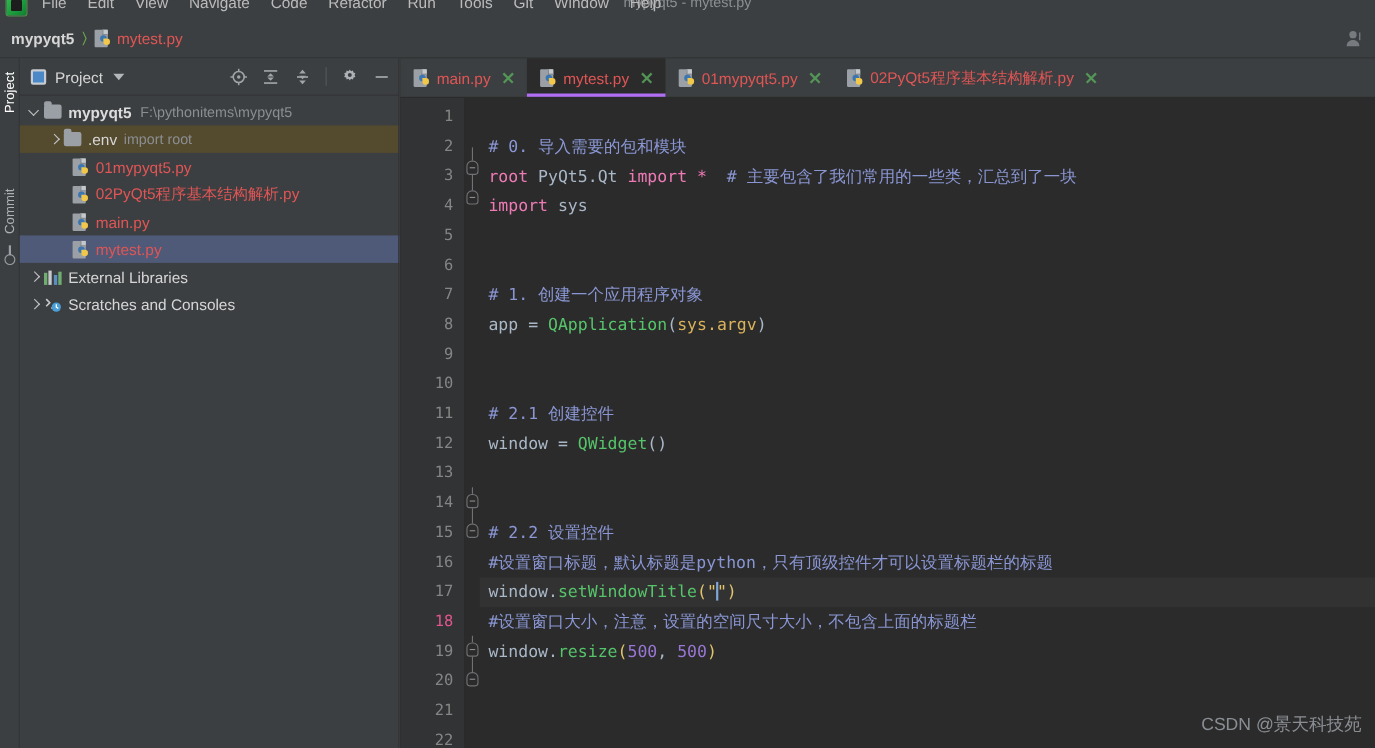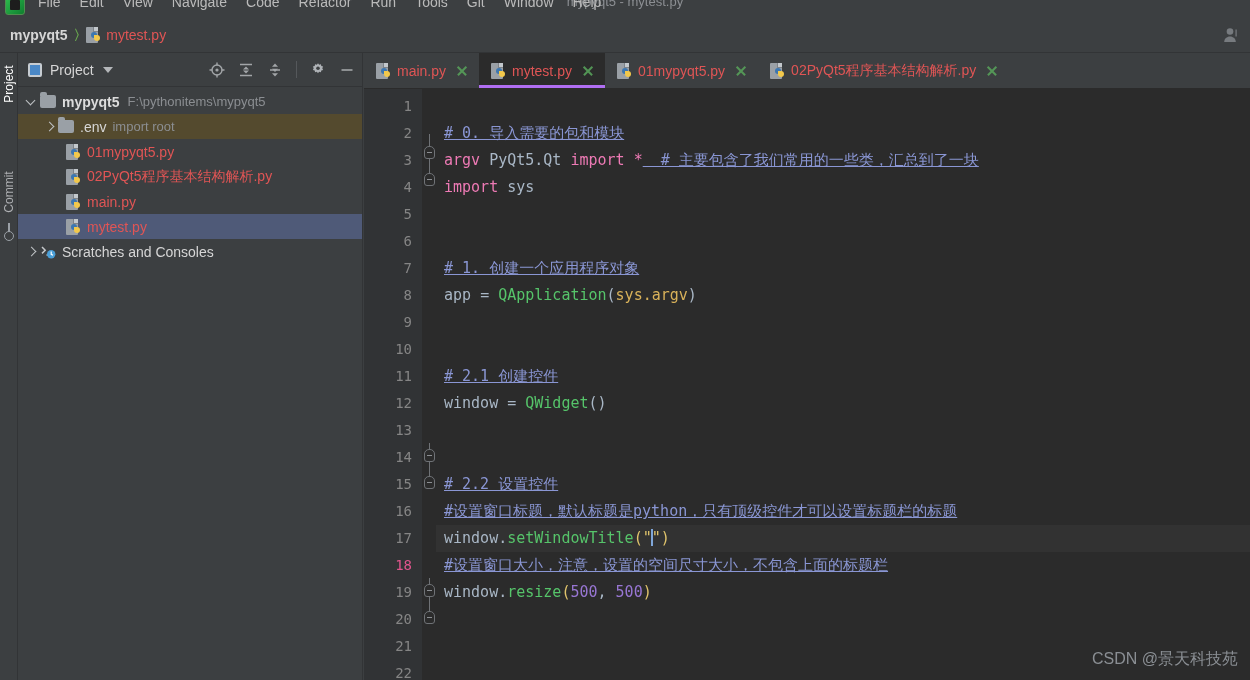--- a/index.html
+++ b/index.html
@@ -211,21 +211,21 @@
     height: 27px; line-height: 27px; white-space: pre;
     font-family: "DejaVu Sans Mono", monospace; font-size: 15px; color: #a9b7c6;
     padding-left: 8px;
   }
   .cline.current { background: #323232; }
   .kw2  { color: #ee7ab5; }
   .fn   { color: #56c46a; }
   .cls  { color: #56c46a; text-align: right; }
   .num  { color: #9876d3; }
   .str  { color: #e0c46c; }
-  .cmt  { color: #8a96d4; text-decoration: underline; }
+  .cmt  { color: #8a96d4; }
   .ident{ color: #a9b7c6; }
   .attr { color: #d9b25a; }
   .punct{ color: #a9b7c6; }
   .caret-bar {
     display: inline-block; width: 2px; height: 17px; background: #7fa6d8;
     vertical-align: -3px; margin: 0 -1px;
   }
 
   
   .fold-mark {
@@ -393,20 +393,30 @@
       <div class="trow selected indent-2">
         <span class="pyicon">
           <span class="sheet"></span>
             <span class="fold"></span>
           <span class="snakeA"></span>
             <span class="snakeB"></span>
         </span>
         <span class="tlabel red" style="margin-left:6px">mytest.py</span>
       </div>
 
+      <div class="trow">
+        <span class="arrow"></span>
+        <span class="lib-icon">
+          <i style="height:11px;background:#6fae6f"></i>
+          <i style="height:13px;background:#c6c9cc"></i>
+          <i style="height:9px;background:#5a8fc4"></i>
+          <i style="height:12px;background:#6fae6f"></i>
+        </span>
+        <span class="tlabel">External Libraries</span>
+      </div>
 
       <div class="trow">
         <span class="arrow"></span>
         <span class="scratch-icon">
           <svg viewBox="0 0 16 14" width="16" height="14">
             <path d="M2 2l3.2 3.2L2 8.4" fill="none" stroke="#c6c9cc" stroke-width="1.5"></path>
             <path d="M6.5 10h4" stroke="#c6c9cc" stroke-width="1.5"></path>
             <circle cx="11.2" cy="9.2" r="4.2" fill="#4a9fd8"></circle>
             <path d="M11.2 6.6v2.7l1.8 1" stroke="#fff" stroke-width="1.2" fill="none"></path>
           </svg>
@@ -504,21 +514,21 @@
 
         <div class="fold-line" style="top:489px;height:6px"></div>
         <div class="fold-mark" style="top:495px"></div>
         <div class="fold-line" style="top:508px;height:14px"></div>
         <div class="fold-mark" style="top:522px"></div>
       </div>
 
       <div class="codecol">
         <div class="cline"></div>
         <div class="cline"><span class="cmt"># 0. 导入需要的包和模块</span></div>
-        <div class="cline"><span class="kw2">argv</span><span class="ident"> PyQt5.Qt </span><span class="kw2">import</span><span class="kw2"> *</span><span class="cmt">  # 主要包含了我们常用的一些类，汇总到了一块</span></div>
+        <div class="cline"><span class="kw2">root</span><span class="ident"> PyQt5.Qt </span><span class="kw2">import</span><span class="kw2"> *</span><span class="cmt">  # 主要包含了我们常用的一些类，汇总到了一块</span></div>
         <div class="cline"><span class="kw2">import</span><span class="ident"> sys</span></div>
         <div class="cline"></div>
         <div class="cline"></div>
         <div class="cline"><span class="cmt"># 1. 创建一个应用程序对象</span></div>
         <div class="cline"><span class="ident">app </span><span class="punct">= </span><span class="cls">QApplication</span><span class="punct">(</span><span class="attr">sys.argv</span><span class="punct">)</span></div>
         <div class="cline"></div>
         <div class="cline"></div>
         <div class="cline"><span class="cmt"># 2.1 创建控件</span></div>
         <div class="cline"><span class="ident">window </span><span class="punct">= </span><span class="cls">QWidget</span><span class="punct">()</span></div>
         <div class="cline"></div>

